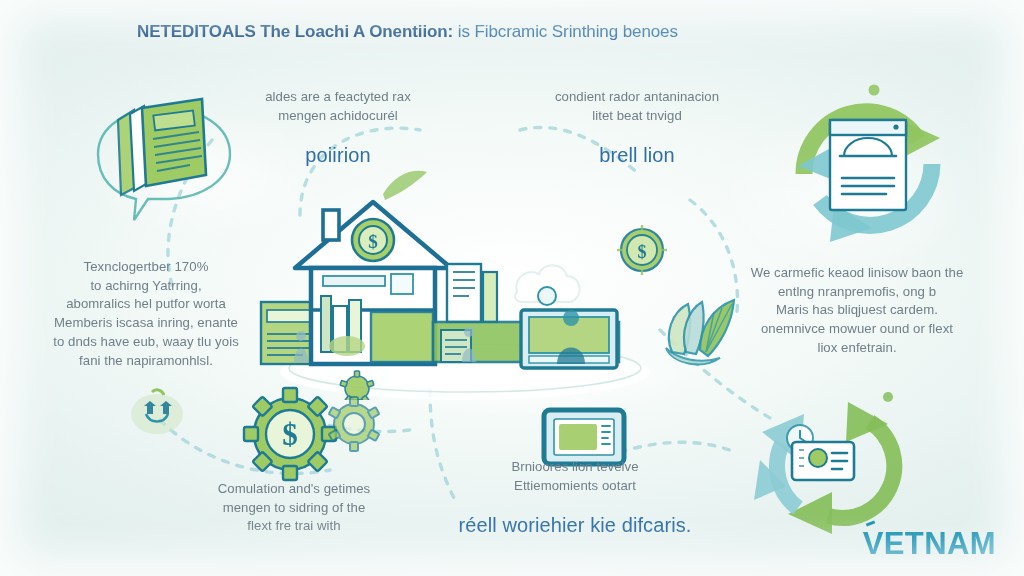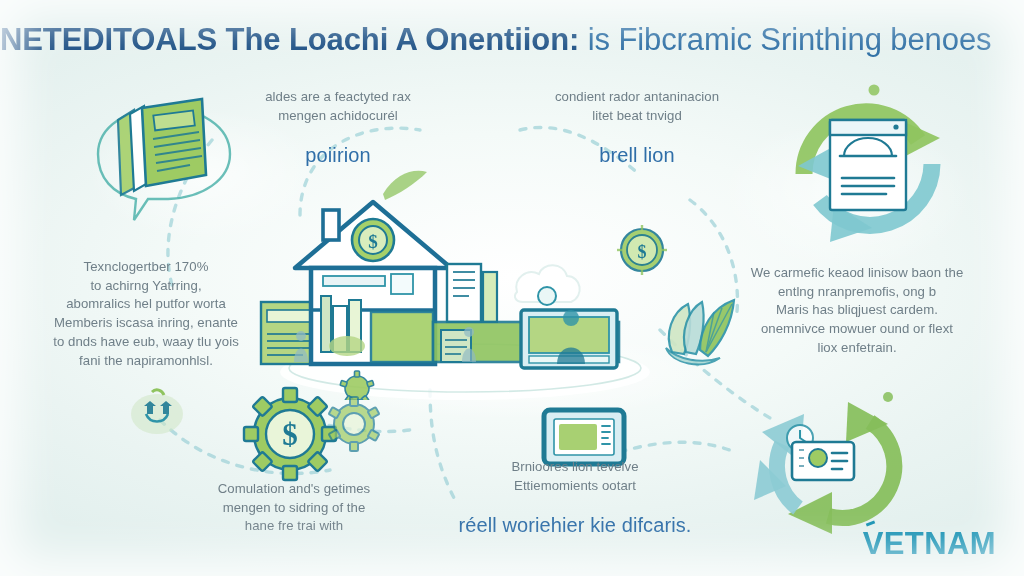--- a/index.html
+++ b/index.html
@@ -27,21 +27,21 @@
     pointer-events: none;
     z-index: 40;
   }
   #title {
     position: absolute;
     left: 0;
     top: 22px;
     width: 815px;
     text-align: center;
     z-index: 30;
-    font-size: 31px;
+    font-size: 17px;
     letter-spacing: -0.1px;
     white-space: nowrap;
   }
   #title .t-strong {
     font-weight: bold;
     color: #1b4f84;
   }
   #title .t-light {
     font-weight: normal;
     color: #2c6ea4;
@@ -421,21 +421,21 @@
     <span class="ln">We carmefic keaod linisow baon the</span>
     <span class="ln">entlng nranpremofis, ong b</span>
     <span class="ln">Maris has bliqjuest cardem.</span>
     <span class="ln">onemnivce mowuer ound or flext</span>
     <span class="ln">liox enfetrain.</span>
   </div>
 
   <div class="textblock" style="left:168px; top:480px; width:252px;">
     <span class="ln">Comulation and's getimes</span>
     <span class="ln">mengen to sidring of the</span>
-    <span class="ln">hane fre trai with</span>
+    <span class="ln">flext fre trai with</span>
   </div>
 
   <div class="textblock" style="left:448px; top:458px; width:254px;">
     <span class="ln">Brnioores lion tevelve</span>
     <span class="ln">Ettiemomients ootart</span>
     <span class="hl">réell woriehier kie difcaris.</span>
   </div>
 
   <div id="brand">
     <span class="accent">V</span><span>ETNAM</span>

